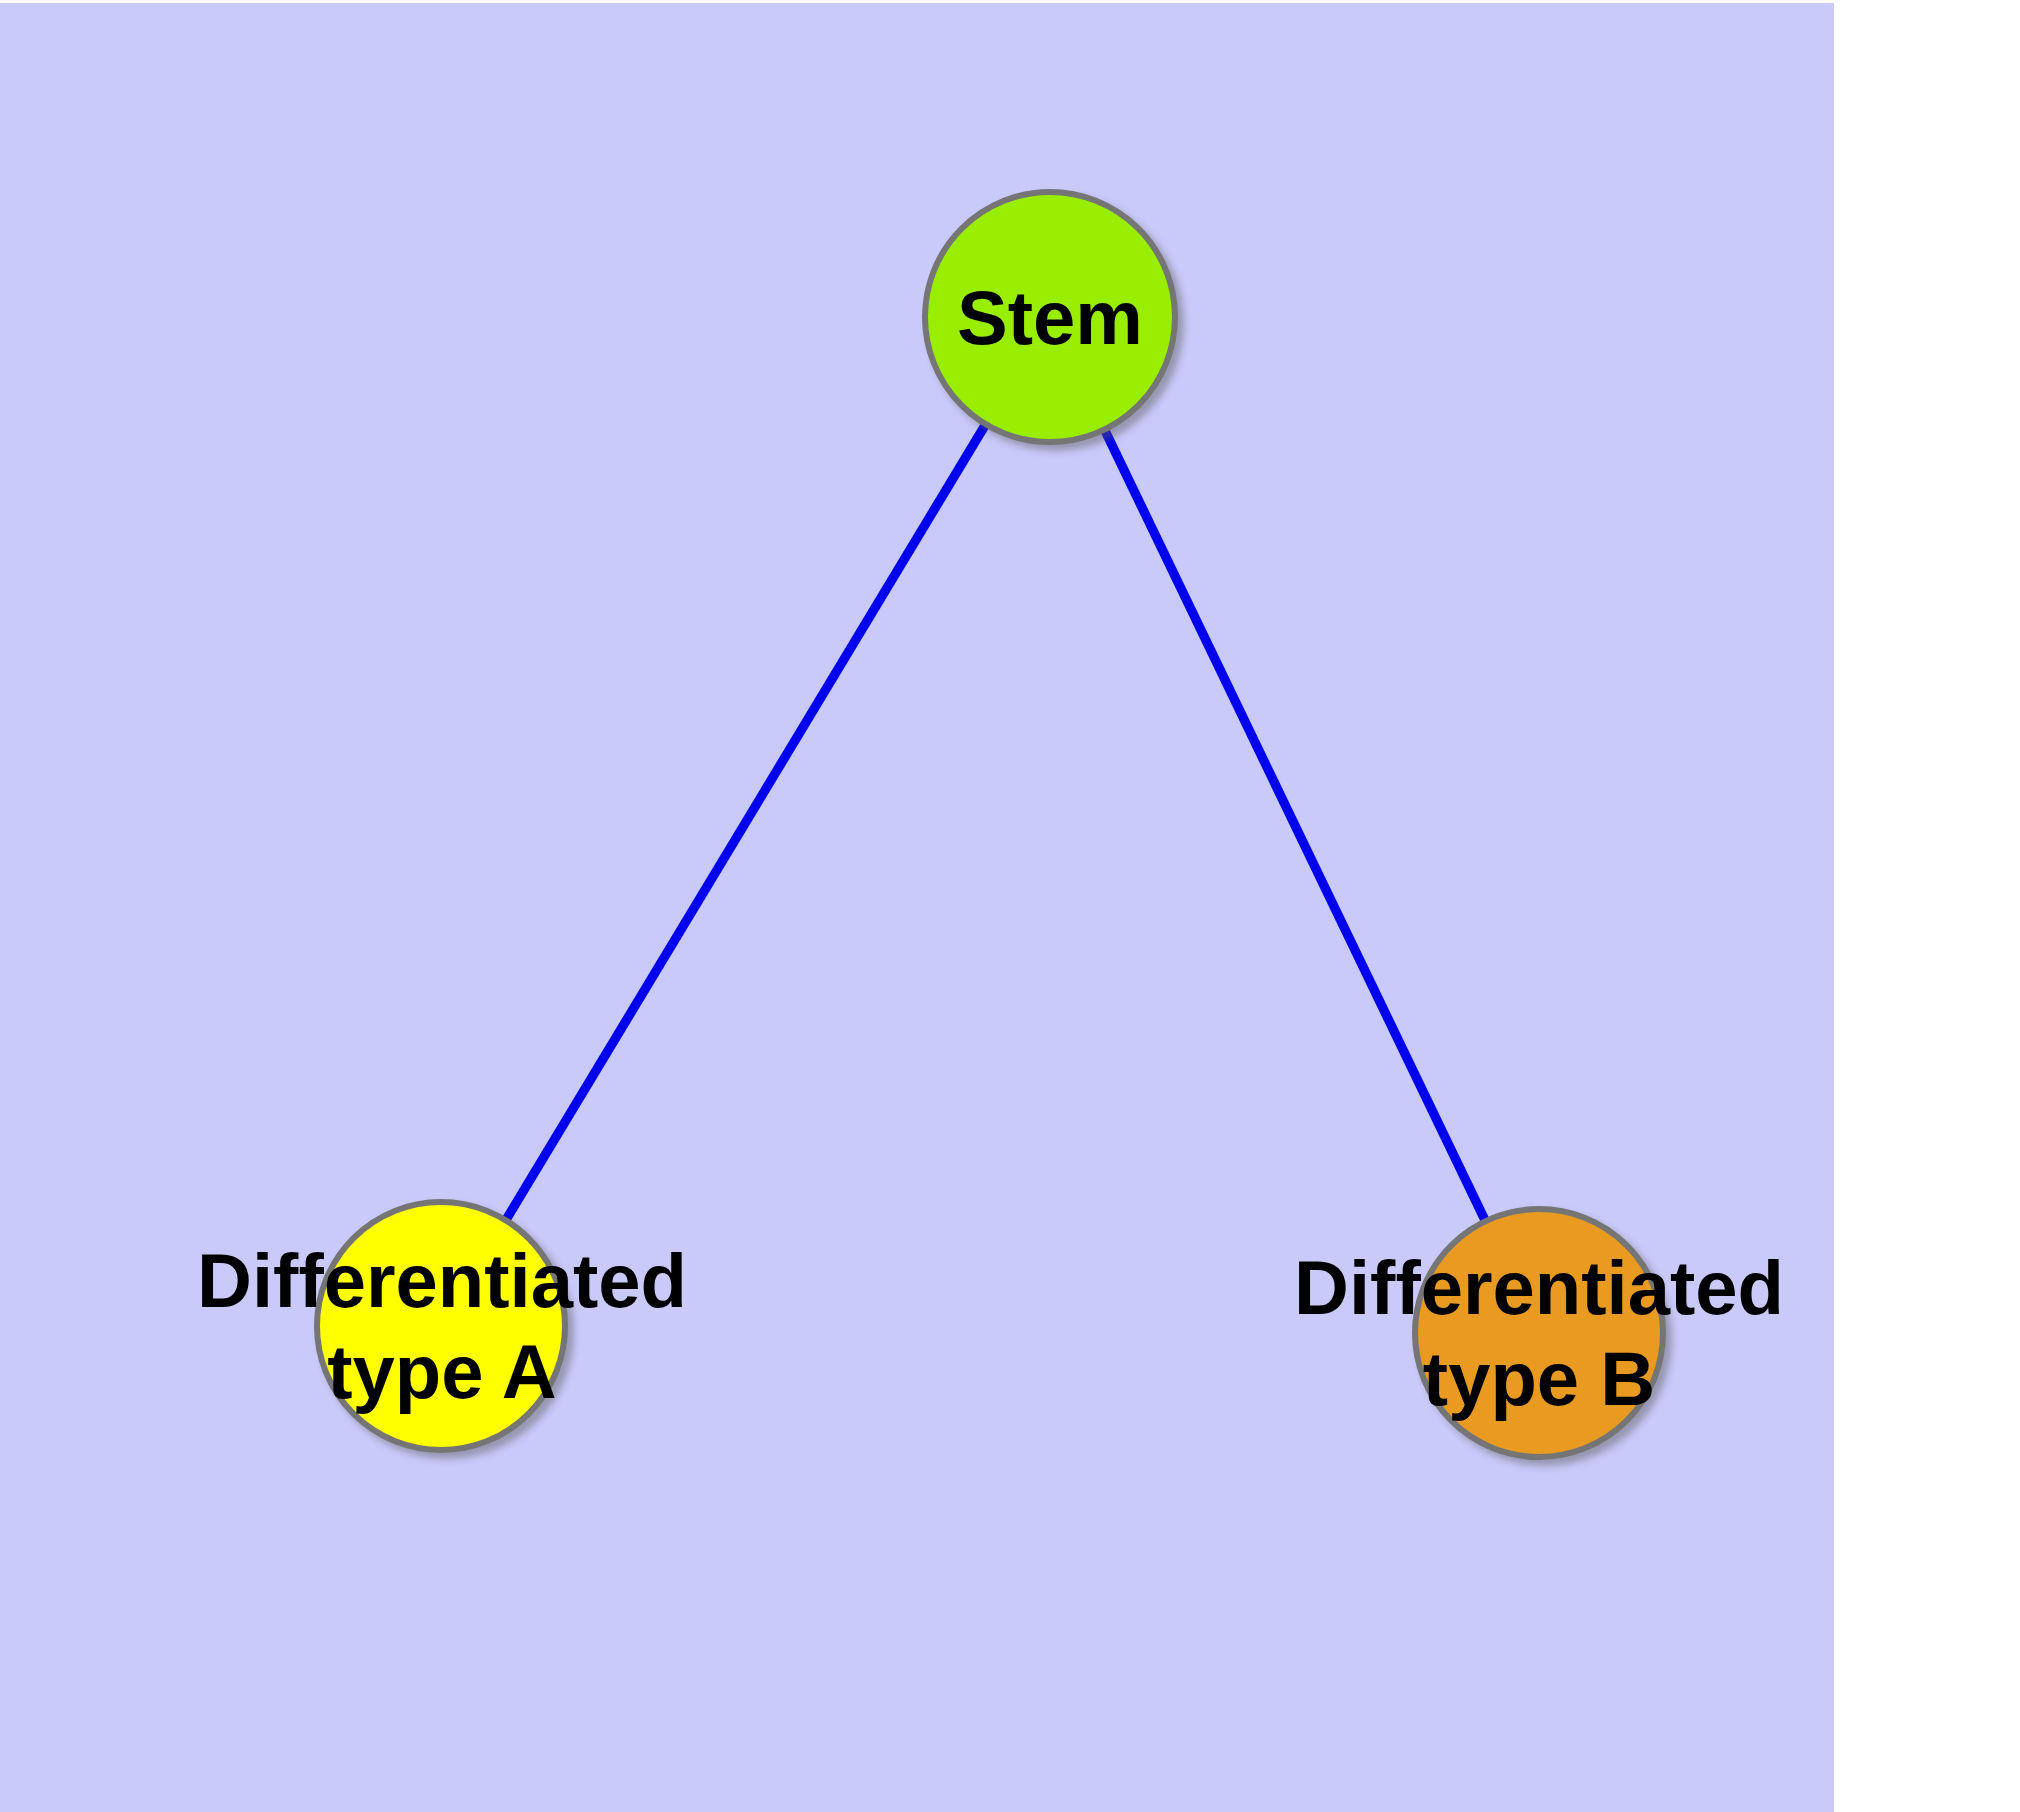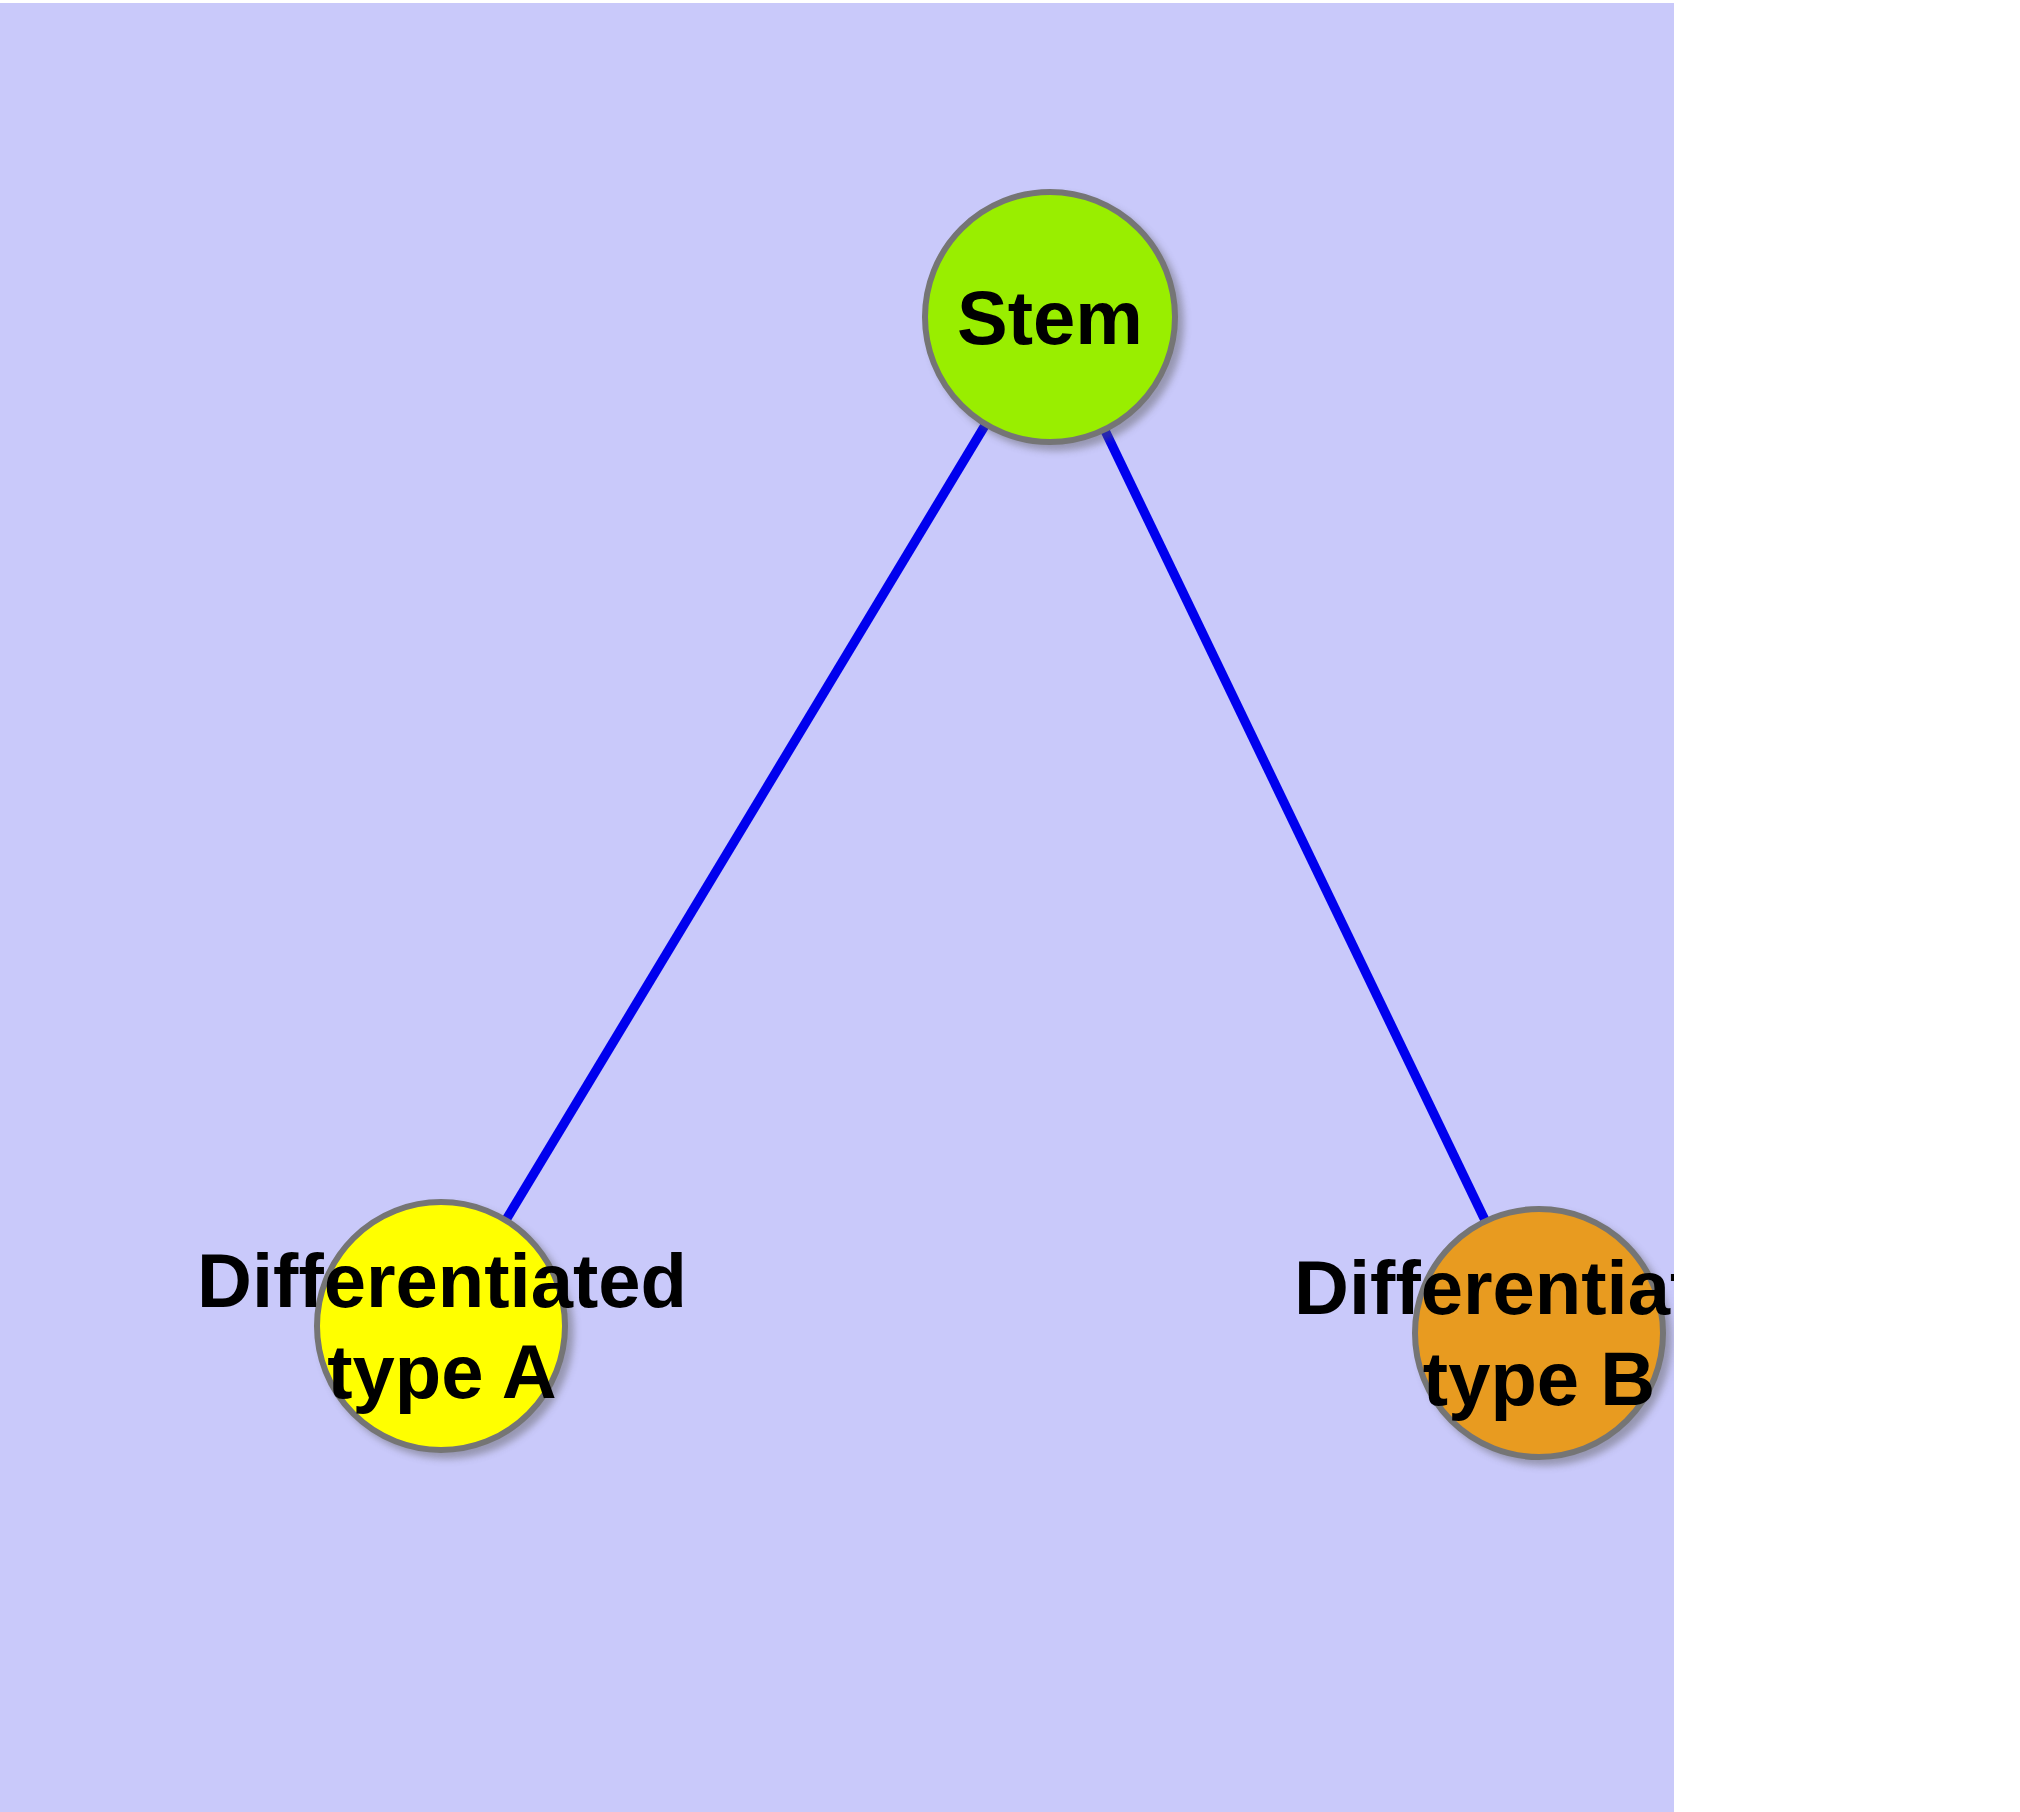--- a/index.html
+++ b/index.html
@@ -41,21 +41,21 @@
     font-size: 76px;
     line-height: 91px;
     text-align: center;
     white-space: pre-line;
     pointer-events: none;
   }
 </style>
 </head>
 <body>
 
-<div id="canvas" style="width: 1654px; height: 1812px; background: rgb(201, 201, 250); padding-left: 20px;">
+<div id="canvas" style="width: 1834px; height: 1812px; background: rgb(201, 201, 250);">
   <div id="top-strip" style="background: rgb(255, 255, 255);"></div>
   <svg id="edges-svg" width="2021" height="1812" viewBox="0 0 2384 2138">
       <line x1="1239" y1="374" x2="521" y2="1565" stroke="#0000EE" stroke-width="11"></line>
       <line x1="1239" y1="374" x2="1816" y2="1573" stroke="#0000EE" stroke-width="11"></line>
     </svg>
 
 <div class="graph-node" style="left: 922px; top: 189px; width: 256px; height: 256px; background: rgb(153, 238, 0); border: 6px solid rgb(117, 117, 117);"></div>
     <div class="node-label" style="left: 1050px; top: 317px;">Stem</div>
     <div class="graph-node" style="left: 314px; top: 1199px; width: 254px; height: 254px; background: rgb(255, 255, 0); border: 6px solid rgb(117, 117, 117);"></div>
     <div class="node-label" style="left: 442px; top: 1326px;">Differentiated

